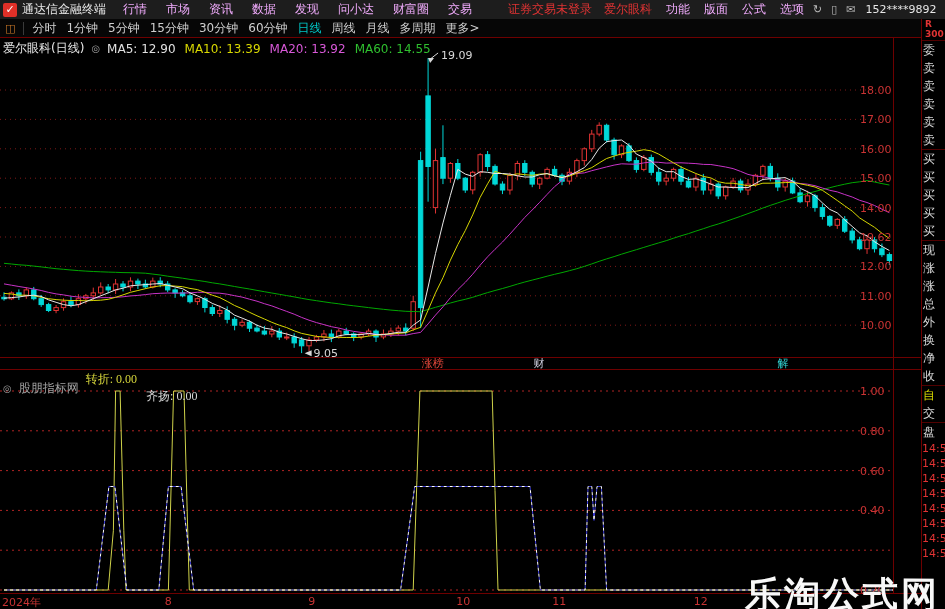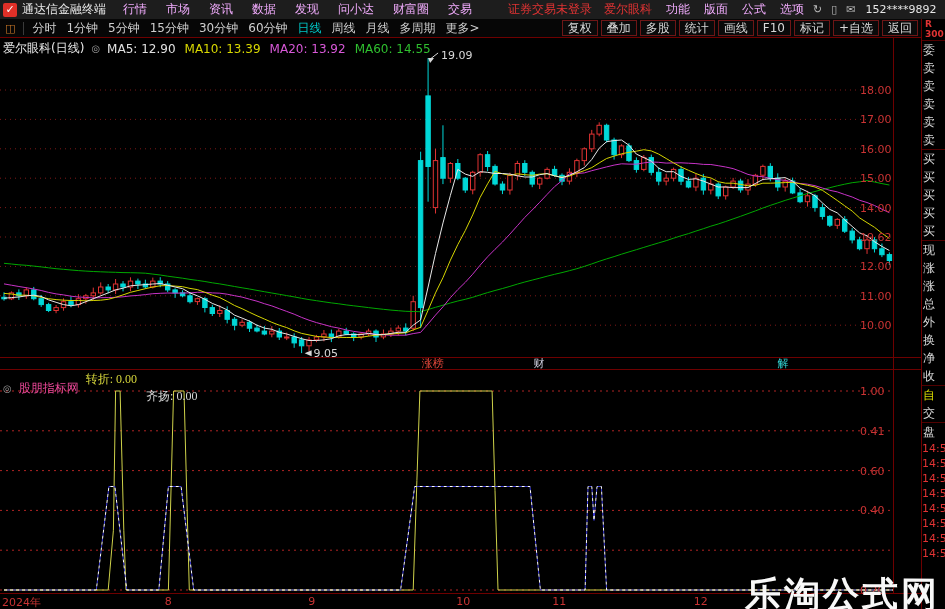--- a/index.html
+++ b/index.html
@@ -92,31 +92,20 @@
         <span class="tb-period">1分钟</span>
         <span class="tb-period">5分钟</span>
         <span class="tb-period">15分钟</span>
         <span class="tb-period">30分钟</span>
         <span class="tb-period">60分钟</span>
         <span class="tb-period active">日线</span>
         <span class="tb-period">周线</span>
         <span class="tb-period">月线</span>
         <span class="tb-period">多周期</span>
         <span class="tb-period">更多&gt;</span>
-      </span>
-    <span class="tb-btns" id="tool-btns">
-        <span class="tb-btn">复权</span>
-        <span class="tb-btn">叠加</span>
-        <span class="tb-btn">多股</span>
-        <span class="tb-btn">统计</span>
-        <span class="tb-btn">画线</span>
-        <span class="tb-btn">F10</span>
-        <span class="tb-btn">标记</span>
-        <span class="tb-btn">+自选</span>
-        <span class="tb-btn">返回</span>
       </span>
   </div>
 
   <div class="chart-col" id="chart-col">
 
     <svg id="main-svg" class="plot" width="893" height="319" style="top:0;left:0;">
         <g>
           <line x1="0" x2="893" y1="52.0" y2="52.0" stroke="#7e1818" stroke-dasharray="1 4" stroke-width="1"></line>
           <line x1="0" x2="893" y1="81.4" y2="81.4" stroke="#7e1818" stroke-dasharray="1 4" stroke-width="1"></line>
           <line x1="0" x2="893" y1="110.8" y2="110.8" stroke="#7e1818" stroke-dasharray="1 4" stroke-width="1"></line>
@@ -404,21 +393,21 @@
         <line x1="0" x2="893" y1="101.6" y2="101.6" stroke="#b02424" stroke-dasharray="2 4" stroke-width="1"></line>
         <line x1="0" x2="893" y1="61.8" y2="61.8" stroke="#b02424" stroke-dasharray="2 4" stroke-width="1"></line>
         <line x1="0" x2="893" y1="22.0" y2="22.0" stroke="#b02424" stroke-dasharray="2 4" stroke-width="1"></line>
         <line x1="0" x2="893" y1="221" y2="221" stroke="#b02424" stroke-dasharray="2 4" stroke-width="1"></line>
         <polyline points="4.0,221.0 108.2,221.0 113.4,161.3 115.6,22.0 120.1,22.0 123.8,161.3 126.0,221.0 168.4,221.0 173.6,22.0 184.0,22.0 189.3,221.0 413.2,221.0 416.9,111.5 419.9,22.0 492.1,22.0 495.0,121.5 498.0,221.0 896.8,221.0" fill="none" stroke="#cfd24a" stroke-width="1"></polyline>
         <polyline points="4.0,221.0 96.3,221.0 108.9,117.5 114.9,117.5 126.8,221.0 158.8,221.0 168.4,117.5 181.1,117.5 193.7,221.0 400.6,221.0 414.7,117.5 530.0,117.5 540.4,221.0 585.1,221.0 588.0,117.5 591.8,117.5 594.0,151.4 597.0,117.5 601.4,117.5 606.6,221.0 896.8,221.0" fill="none" stroke="#3a3ae0" stroke-width="1" stroke-dasharray="3 3" stroke-dashoffset="3"></polyline>
         <polyline points="4.0,221.0 96.3,221.0 108.9,117.5 114.9,117.5 126.8,221.0 158.8,221.0 168.4,117.5 181.1,117.5 193.7,221.0 400.6,221.0 414.7,117.5 530.0,117.5 540.4,221.0 585.1,221.0 588.0,117.5 591.8,117.5 594.0,151.4 597.0,117.5 601.4,117.5 606.6,221.0 896.8,221.0" fill="none" stroke="#ffffff" stroke-width="1" stroke-dasharray="3 3"></polyline>
       </svg>
     <div class="panel-hdr" style="top:333px;">
       <span class="collapse">◎</span>
-      <span style="color:#ec4899;">股朋指标网</span>
+      <span style="color:#a3a3a3;">股朋指标网</span>
       <span id="ind-fields" style="display:flex;gap:9px;font-family:Liberation Serif, serif;">
           <span style="color: rgb(216, 216, 60);">转折: 0.00</span>
           <span style="color: rgb(216, 216, 216); margin-top: 17px;">齐扬: 0.00</span>
         </span>
     </div>
 
     <div class="hline" style="top:555px;"></div>
     <div id="x-labels">
         <span class="x-label" style="left: 2px;">2024年</span>
         <span class="x-label" style="left: 164.68px;">8</span>
@@ -435,21 +424,21 @@
         <span class="y-label" style="top: 104.8px; position: absolute;">16.00</span>
         <span class="y-label" style="top: 134.2px; position: absolute;">15.00</span>
         <span class="y-label" style="top: 163.6px; position: absolute;">14.00</span>
         <span class="y-label" style="top: 193px; position: absolute;">19.62</span>
         <span class="y-label" style="top: 222.4px; position: absolute;">12.00</span>
         <span class="y-label" style="top: 251.8px; position: absolute;">11.00</span>
         <span class="y-label" style="top: 281.2px; position: absolute;">10.00</span>
       </div>
     <div id="y-labels-ind">
         <span class="y-label" style="top: 347px; position: absolute;">1.00</span>
-        <span class="y-label" style="top: 386.8px; position: absolute;">0.41</span>
+        <span class="y-label" style="top: 386.8px; position: absolute;">0.80</span>
         <span class="y-label" style="top: 426.6px; position: absolute;">0.60</span>
         <span class="y-label" style="top: 466.4px; position: absolute;">0.40</span>
         <span class="y-label" style="top: 506.2px; position: absolute; margin-top: 40px;">0.20</span>
       </div>
   </div>
 
   <aside class="sidebar" id="sidebar">
       <div class="sb-top">
         <div>R</div>
         <div>300</div>

